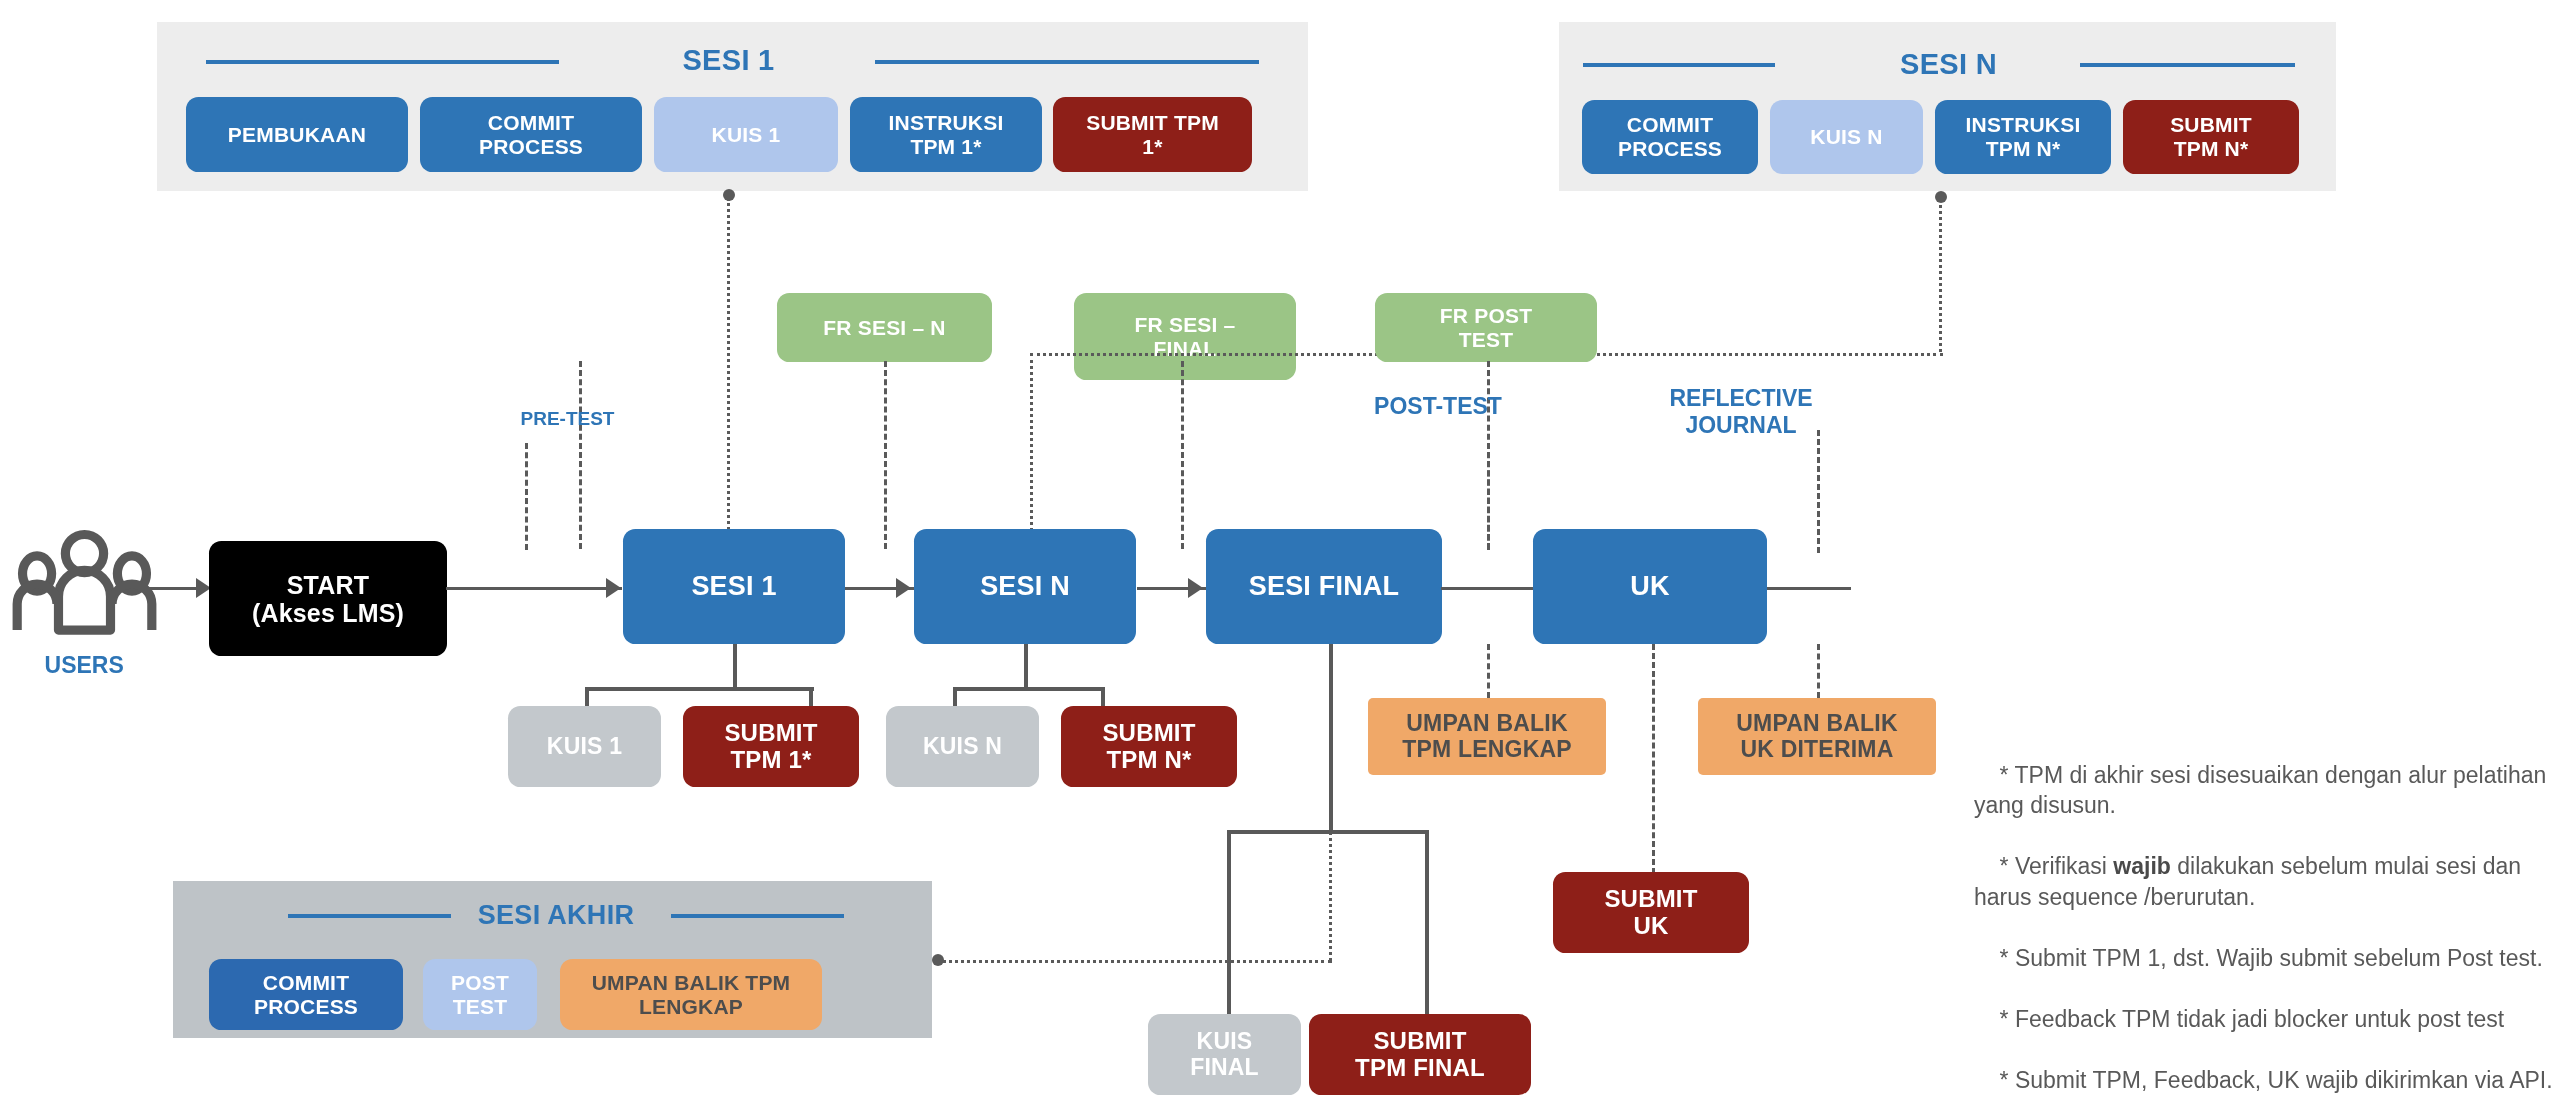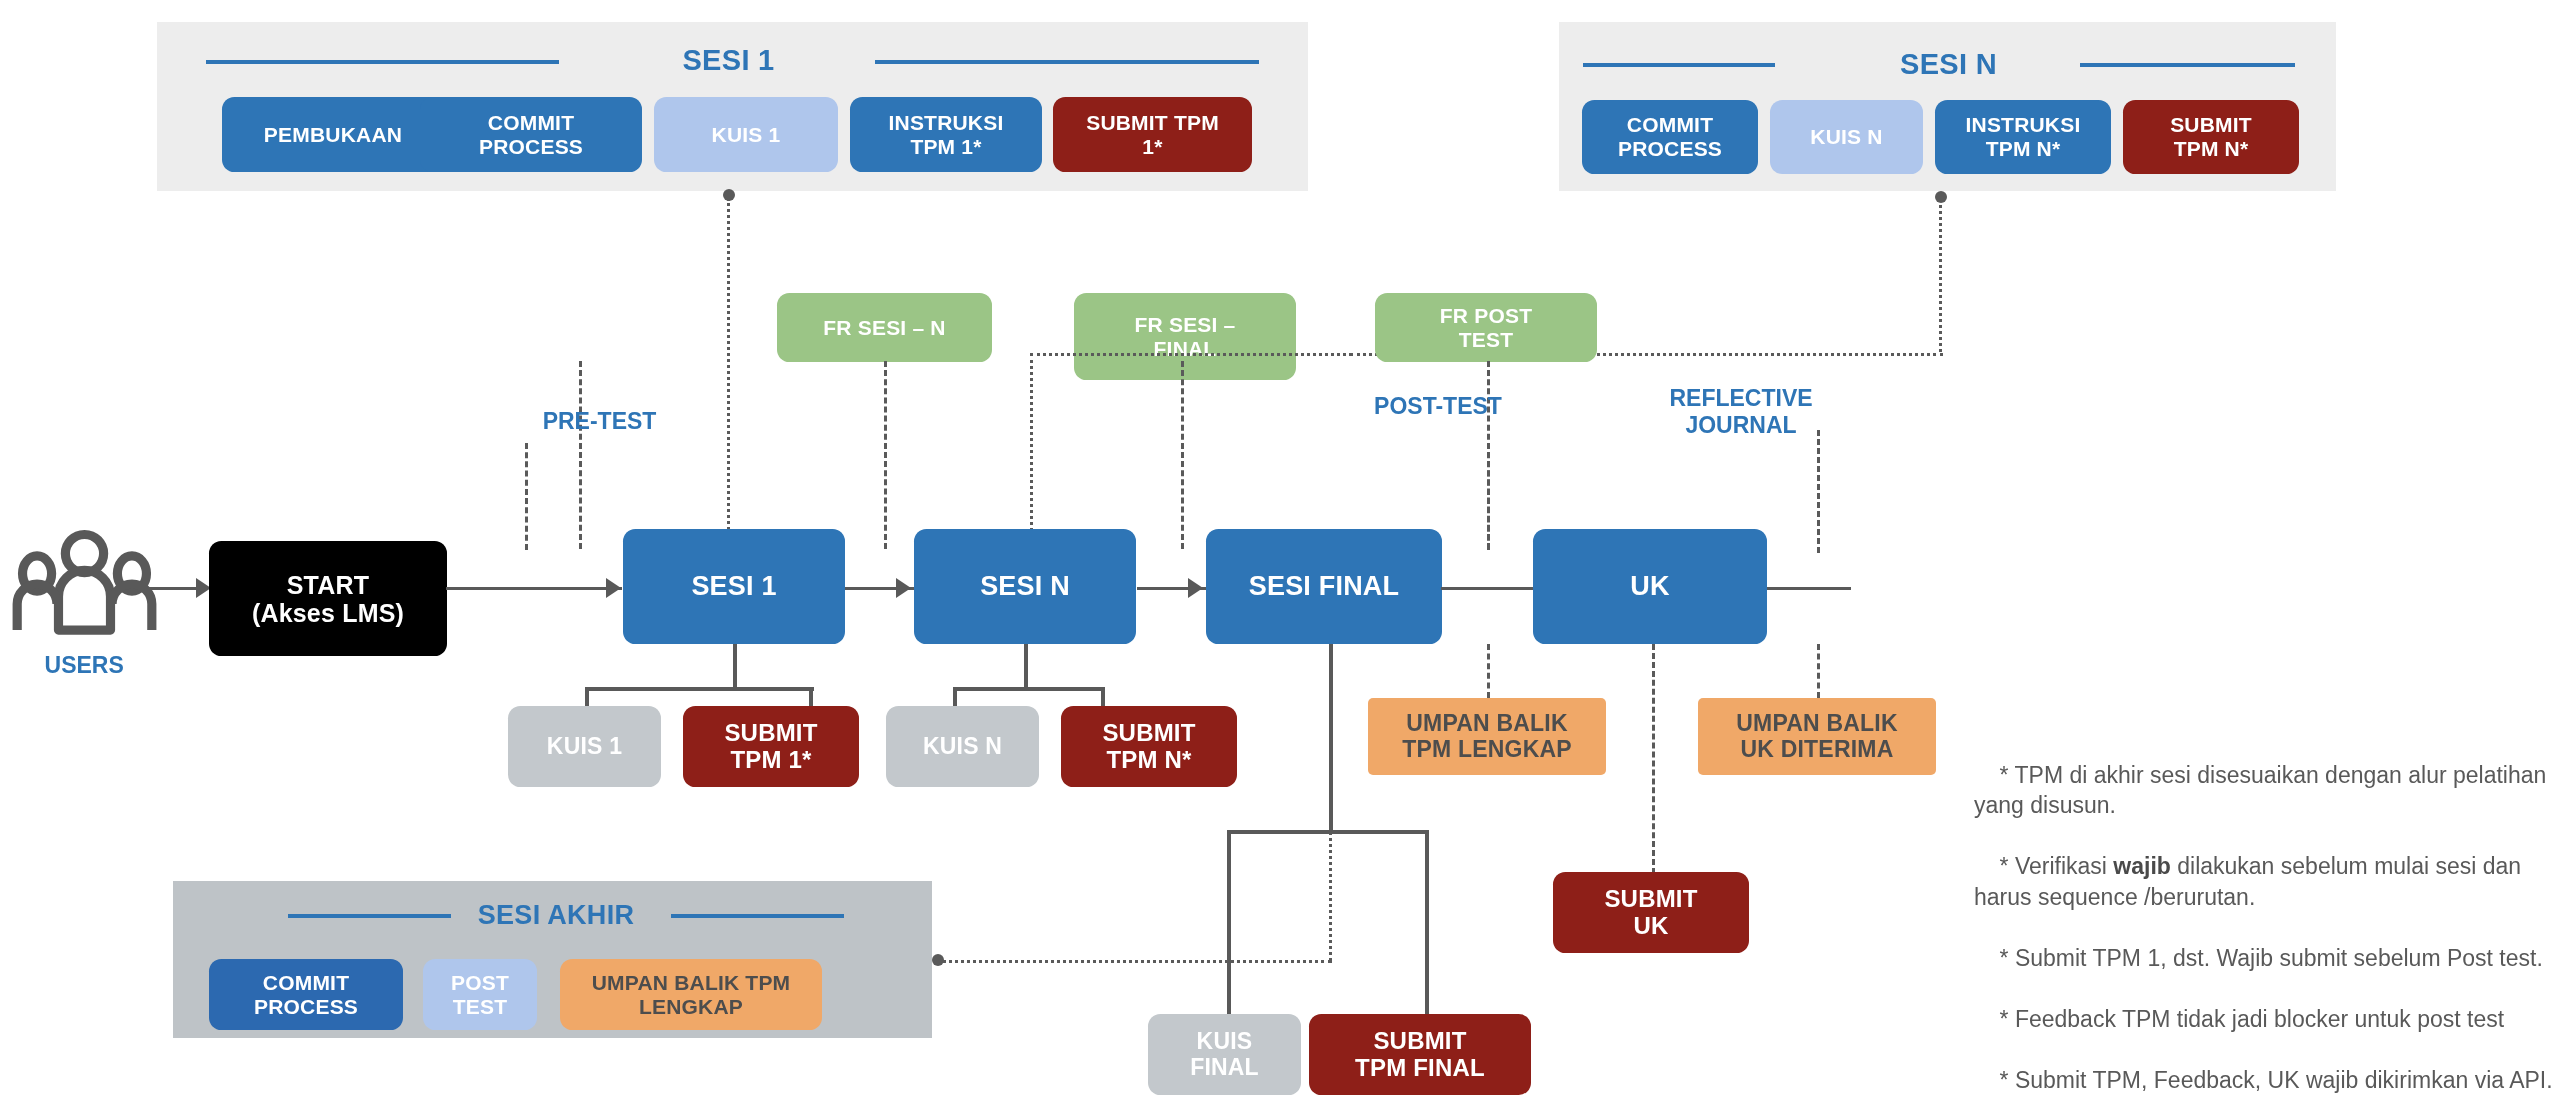--- a/index.html
+++ b/index.html
@@ -72,21 +72,21 @@
 </head>
 <body>
 
 <div id="stage">
 
   <div class="group" style="left:157px;top:21.5px;width:1151px;height:169px;"></div>
   <div class="rule" style="left:206px;top:60px;width:353px;"></div>
   <div class="group-title" style="left:606px;top:44px;width:245px;font-size:29px;">SESI 1</div>
   <div class="rule" style="left:875px;top:60px;width:384px;"></div>
 
-  <div class="node blue" style="left:186px;top:97px;width:222px;height:75px;font-size:21px;margin-left:36px;">PEMBUKAAN</div>
+  <div class="node blue" style="left:186px;top:97px;width:222px;height:75px;font-size:21px;">PEMBUKAAN</div>
   <div class="node blue" style="left:420px;top:97px;width:222px;height:75px;font-size:21px;">COMMIT
 PROCESS</div>
   <div class="node blue-lt" style="left:654px;top:97px;width:184px;height:75px;font-size:21px;">KUIS 1</div>
   <div class="node blue" style="left:850px;top:97px;width:192px;height:75px;font-size:21px;">INSTRUKSI
 TPM 1*</div>
   <div class="node red" style="left:1053px;top:97px;width:199px;height:75px;font-size:21px;">SUBMIT TPM
 1*</div>
 
   <div class="dot" style="left:723px;top:189px;"></div>
   <div class="dot-v" style="left:727px;top:198px;height:349px;"></div>
@@ -115,21 +115,21 @@
 TEST</div>
 
   <div class="dash-v" style="left:579px;top:361px;height:188px;"></div>
   <div class="dash-v" style="left:884px;top:361px;height:188px;"></div>
   <div class="dash-v" style="left:1181px;top:361px;height:188px;"></div>
   <div class="dash-v" style="left:1487px;top:361px;height:188px;"></div>
 
   <div class="dot-h" style="left:1030px;top:353px;width:322px;"></div>
   <div class="dot-v" style="left:1030px;top:353px;height:196px;"></div>
 
-  <div class="sidelabel" style="left:500px;top:408px;width:199px;font-size:23px;text-align:center;">PRE-TEST</div>
+  <div class="sidelabel" style="left:468px;top:408px;width:199px;font-size:19px;text-align:center;">PRE-TEST</div>
   <div class="sidelabel" style="left:1323px;top:393px;width:230px;font-size:23px;">POST-TEST</div>
   <div class="sidelabel" style="left:1626px;top:374px;width:230px;font-size:23px;margin-top:11px;">REFLECTIVE
 JOURNAL</div>
 
   <div class="dash-v" style="left:525px;top:443px;height:107px;"></div>
   <div class="dash-v" style="left:1487px;top:443px;height:107px;"></div>
   <div class="dash-v" style="left:1817px;top:430px;height:123px;"></div>
 
   <div id="users-group" style="left:7.7px;top:529px;width:153px;height:115px;">
     <svg width="153" height="115" viewBox="0 0 200 150" aria-hidden="true">

